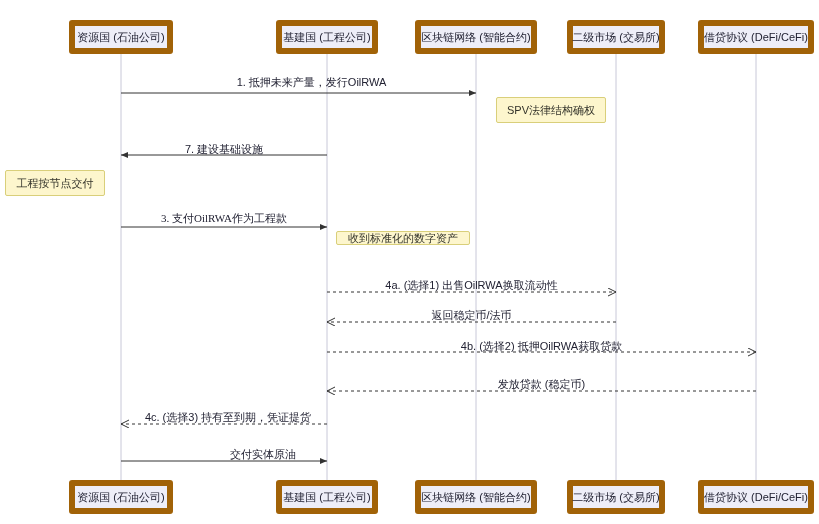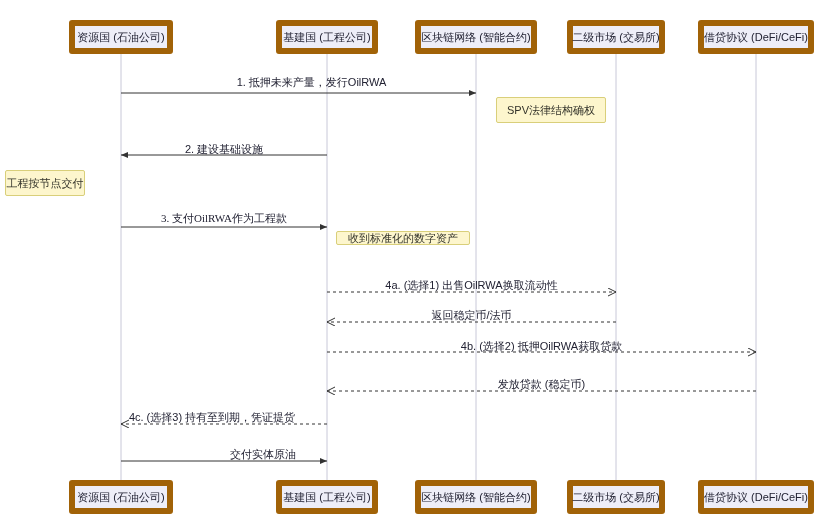--- a/index.html
+++ b/index.html
@@ -103,27 +103,27 @@
       <div class="actor-box" style="left: 276px; top: 480px; width: 102px; height: 34px;">基建国 (工程公司)</div>
       <div class="actor-box" style="left: 415px; top: 20px; width: 122px; height: 34px;">区块链网络 (智能合约)</div>
       <div class="actor-box" style="left: 415px; top: 480px; width: 122px; height: 34px;">区块链网络 (智能合约)</div>
       <div class="actor-box" style="left: 567px; top: 20px; width: 98px; height: 34px;">二级市场 (交易所)</div>
       <div class="actor-box" style="left: 567px; top: 480px; width: 98px; height: 34px;">二级市场 (交易所)</div>
       <div class="actor-box" style="left: 698px; top: 20px; width: 116px; height: 34px;">借贷协议 (DeFi/CeFi)</div>
       <div class="actor-box" style="left: 698px; top: 480px; width: 116px; height: 34px;">借贷协议 (DeFi/CeFi)</div>
     </div>
   <div id="note-layer">
       <div class="note-box" style="left: 496px; top: 97px; width: 110px; height: 26px;">SPV法律结构确权</div>
-      <div class="note-box" style="left: 5px; top: 170px; width: 80px; height: 26px;">工程按节点交付</div>
+      <div class="note-box" style="left: 5px; top: 170px; width: 100px; height: 26px;">工程按节点交付</div>
       <div class="note-box" style="left: 336px; top: 231px; width: 134px; height: 14px;">收到标准化的数字资产</div>
     </div>
   <div id="label-layer">
       <div class="msg-label" style="left: 298.5px; top: 75px; margin-left: 13px;">1. 抵押未来产量，发行OilRWA</div>
-      <div class="msg-label" style="left: 224px; top: 142px;">2. 建设基础设施</div>
+      <div class="msg-label" style="left: 224px; top: 142px;">7. 建设基础设施</div>
       <div class="msg-label" style="left: 224px; top: 211px; font-family: Liberation Serif, serif;">3. 支付OilRWA作为工程款</div>
       <div class="msg-label" style="left: 471.5px; top: 278px;">4a. (选择1) 出售OilRWA换取流动性</div>
       <div class="msg-label" style="left: 471.5px; top: 308px;">返回稳定币/法币</div>
       <div class="msg-label" style="left: 541.5px; top: 339px;">4b. (选择2) 抵押OilRWA获取贷款</div>
       <div class="msg-label" style="left: 541.5px; top: 377px;">发放贷款 (稳定币)</div>
-      <div class="msg-label" style="left: 212px; top: 410px;">4c. (选择3) 持有至到期，凭证提货</div>
+      <div class="msg-label" style="left: 228px; top: 410px;">4c. (选择3) 持有至到期，凭证提货</div>
       <div class="msg-label" style="left: 224px; top: 447px; margin-left: 39px;">交付实体原油</div>
     </div>
 </div>
 
 </body></html>

